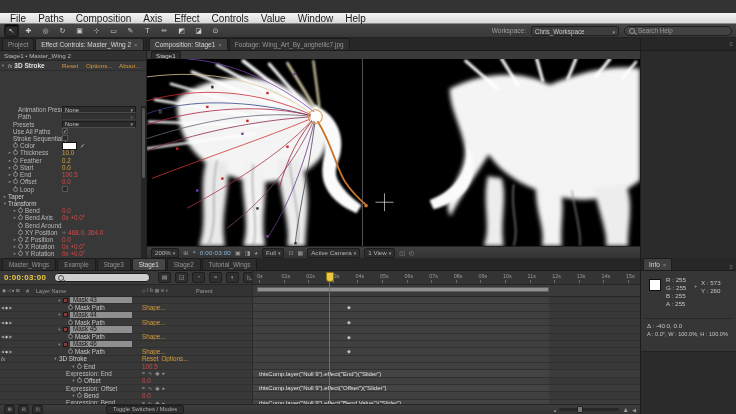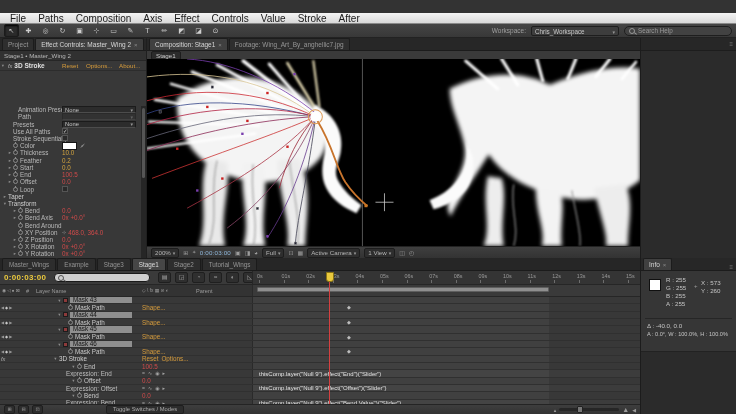--- a/index.html
+++ b/index.html
@@ -140,22 +140,22 @@
 
 
   <div class="menubar" id="menubar">
       <span class="mitem">File</span>
       <span class="mitem">Paths</span>
       <span class="mitem">Composition</span>
       <span class="mitem">Axis</span>
       <span class="mitem">Effect</span>
       <span class="mitem">Controls</span>
       <span class="mitem">Value</span>
-      <span class="mitem">Stroke</span>
-      <span class="mitem">After</span>
+      <span class="mitem">Window</span>
+      <span class="mitem">Help</span>
     </div>
 
   <div class="toolbar">
     <div id="tools">
         <span class="tool sel">↖</span>
         <span class="tool">✚</span>
         <span class="tool">◎</span>
         <span class="tool">↻</span>
         <span class="tool">▣</span>
         <span class="tool">⊹</span>

